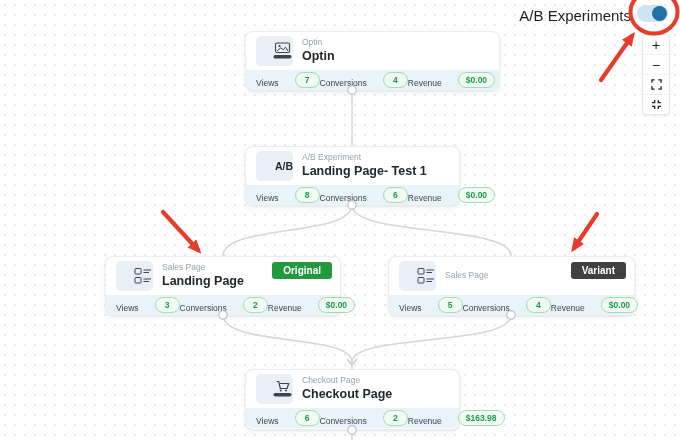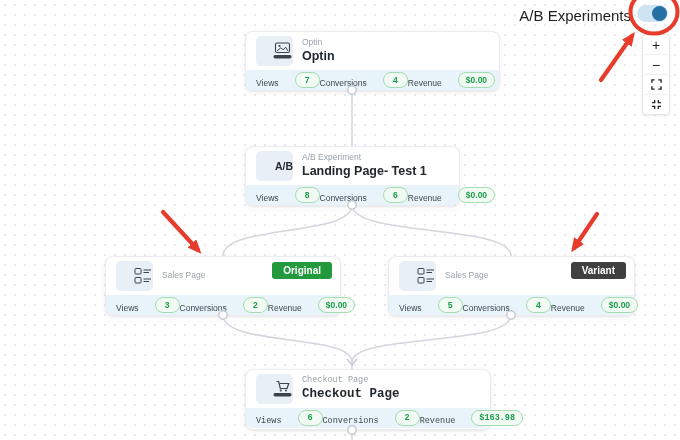--- a/index.html
+++ b/index.html
@@ -127,20 +127,21 @@
           <g stroke="#3c434a" stroke-width="1">
             <line x1="10.5" y1="3" x2="18" y2="3"></line>
               <line x1="10.5" y1="5.5" x2="16" y2="5.5"></line>
             <line x1="10.5" y1="12" x2="18" y2="12"></line>
               <line x1="10.5" y1="14.5" x2="16" y2="14.5"></line>
           </g>
         </svg>
       </div>
       <div class="node-text">
         <div class="node-type">Sales Page</div>
+        <div class="node-title">Landing Page</div>
       </div>
       <span class="badge badge-original">Original</span>
     </div>
     <div class="node-stats">
       <span class="stat">
           <span class="stat-label">Views</span>
           <span class="pill">3</span>
         </span>
       <span class="stat">
           <span class="stat-label">Conversions</span>
@@ -183,21 +184,21 @@
           <span class="stat-label">Conversions</span>
           <span class="pill">4</span>
         </span>
       <span class="stat">
           <span class="stat-label">Revenue</span>
           <span class="pill">$0.00</span>
         </span>
     </div>
   </div>
 
-  <div class="node" style="left:245px;top:369px;width:246px;height:61px;font-family:Liberation Mono, monospace;">
+  <div class="node" style="left:245px;top:369px;width:215px;height:61px;">
     <div class="node-head">
       <div class="node-icon">
         <svg width="21" height="18" viewBox="0 0 21 18">
           <path d="M4.5 1.5 h2.2 l1.6 7 h6.8 l1.6 -5 h-8.8" fill="none" stroke="#3c434a" stroke-width="1.2"></path>
           <circle cx="8.7" cy="10.6" r="1" fill="#3c434a"></circle>
           <circle cx="14" cy="10.6" r="1" fill="#3c434a"></circle>
           <rect x="1.5" y="13" width="18" height="3.4" rx="1.6" fill="#3c434a"></rect>
         </svg>
       </div>
       <div class="node-text">

